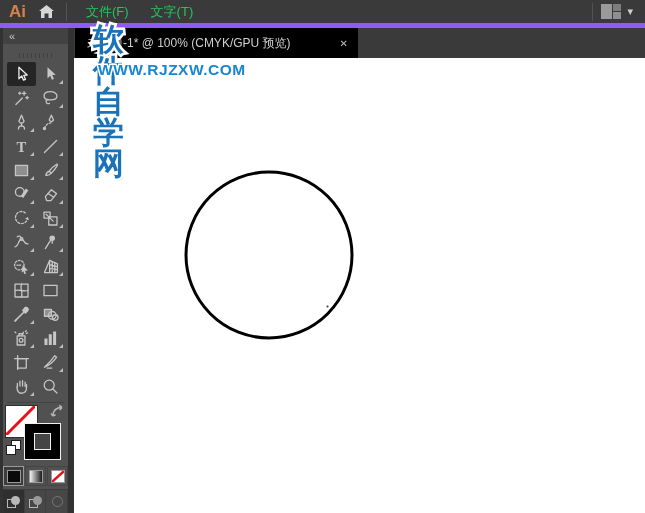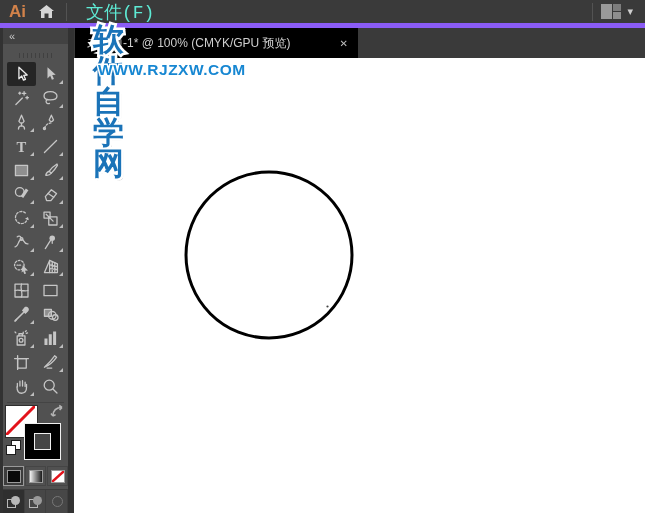--- a/index.html
+++ b/index.html
@@ -11,21 +11,21 @@
   
   .menubar{
     position:absolute;left:0;top:0;width:645px;height:28px;
     background:#3a3a3a;display:flex;align-items:center;
     border-bottom:5px solid #8b5cf6;box-sizing:border-box;z-index:5;
   }
   .ai-logo{color:#d2824a;font-weight:bold;font-size:17px;padding:0 8px 0 9px;cursor:default;}
   .home-btn{width:24px;height:20px;display:flex;align-items:center;justify-content:center;}
   .mb-sep{width:1px;height:18px;background:#535353;margin:0 8px;}
   .menu-items{display:flex;align-items:center;height:100%;}
-  .menu-item{color:#5eead4;font-size:18px;padding:0 11px;height:100%;display:flex;align-items:center;cursor:default;font-family:Liberation Mono, monospace;}
+  .menu-item{color:#22c55e;font-size:13px;padding:0 11px;height:100%;display:flex;align-items:center;cursor:default;}
   .mb-right{margin-left:auto;display:flex;align-items:center;}
   .ws-icon{width:20px;height:15px;display:grid;grid-template-columns:11px 8px;grid-template-rows:7px 7px;gap:1px;margin-right:6px;}
   .ws-icon .a{grid-row:1/3;background:#9a9a9a;}
   .ws-icon .b{background:#7d7d7d;}
   .ws-icon .c{background:#8f8f8f;}
   .chev{color:#cfcfcf;font-size:11px;margin-right:12px;}
   
   .tool-column{position:absolute;left:0;top:28px;width:74px;bottom:0;background:#323232;}
   .tool-panel{position:absolute;left:3px;top:0;width:65px;bottom:0;background:#515151;}
   .panel-head{height:16px;background:#424242;display:flex;align-items:center;}
@@ -95,20 +95,21 @@
 <div class="menubar">
   <span class="ai-logo">Ai</span>
   <span class="home-btn">
     <svg width="17" height="15" viewBox="0 0 17 15">
         <path d="M8.5 1 L16 7 L14 7 L14 14 L10.5 14 L10.5 9.5 L6.5 9.5 L6.5 14 L3 14 L3 7 L1 7 Z" fill="#d6d6d6"></path>
       </svg>
   </span>
   <span class="mb-sep"></span>
   <div class="menu-items">
     <span class="menu-item">文件(F)</span>
+    <span class="menu-item">文字(T)</span>
   </div>
   <div class="mb-right">
     <span class="mb-sep"></span>
     <span class="ws-icon">
         <span class="a"></span>
         <span class="b"></span>
         <span class="c"></span>
       </span>
     <span class="chev">▾</span>
   </div>

